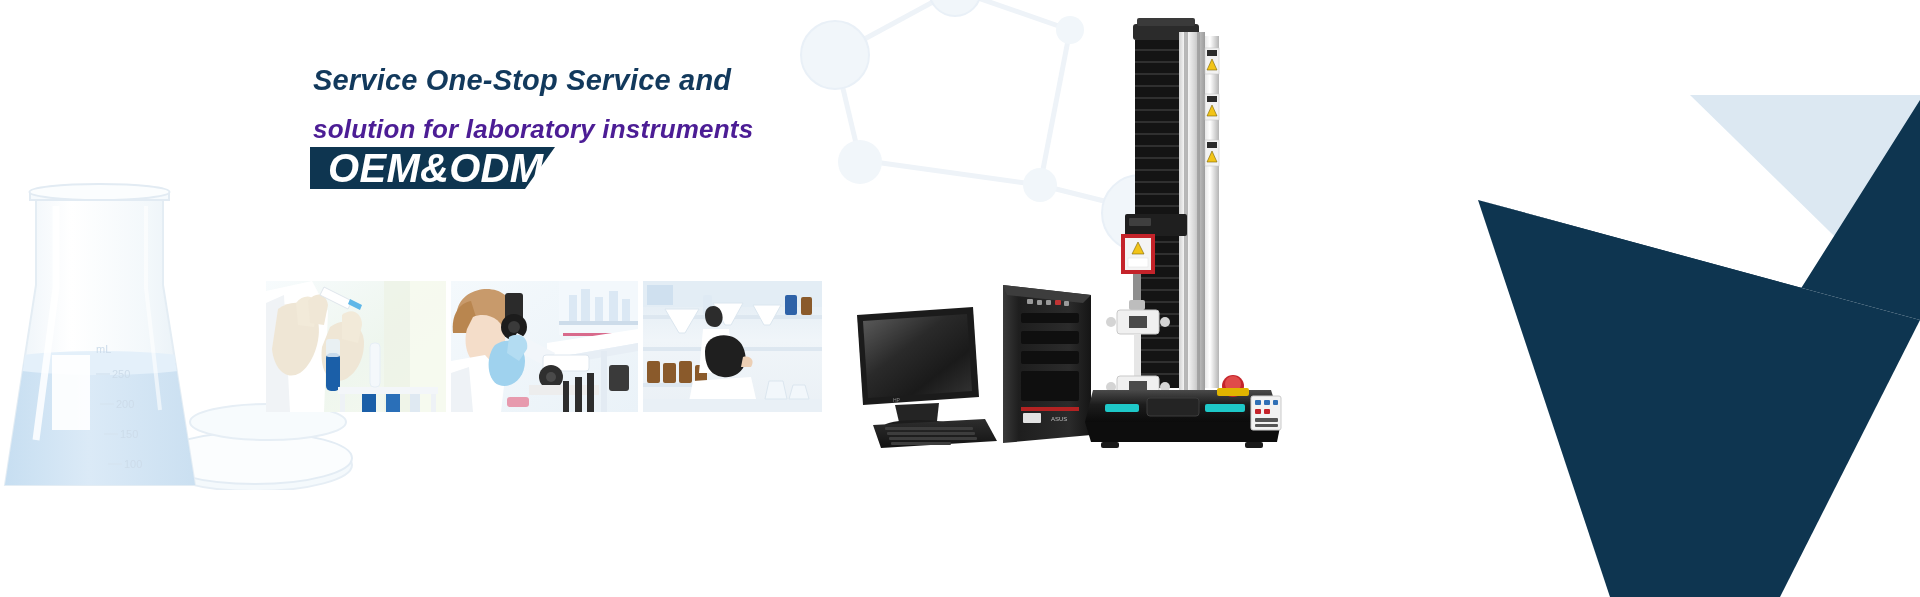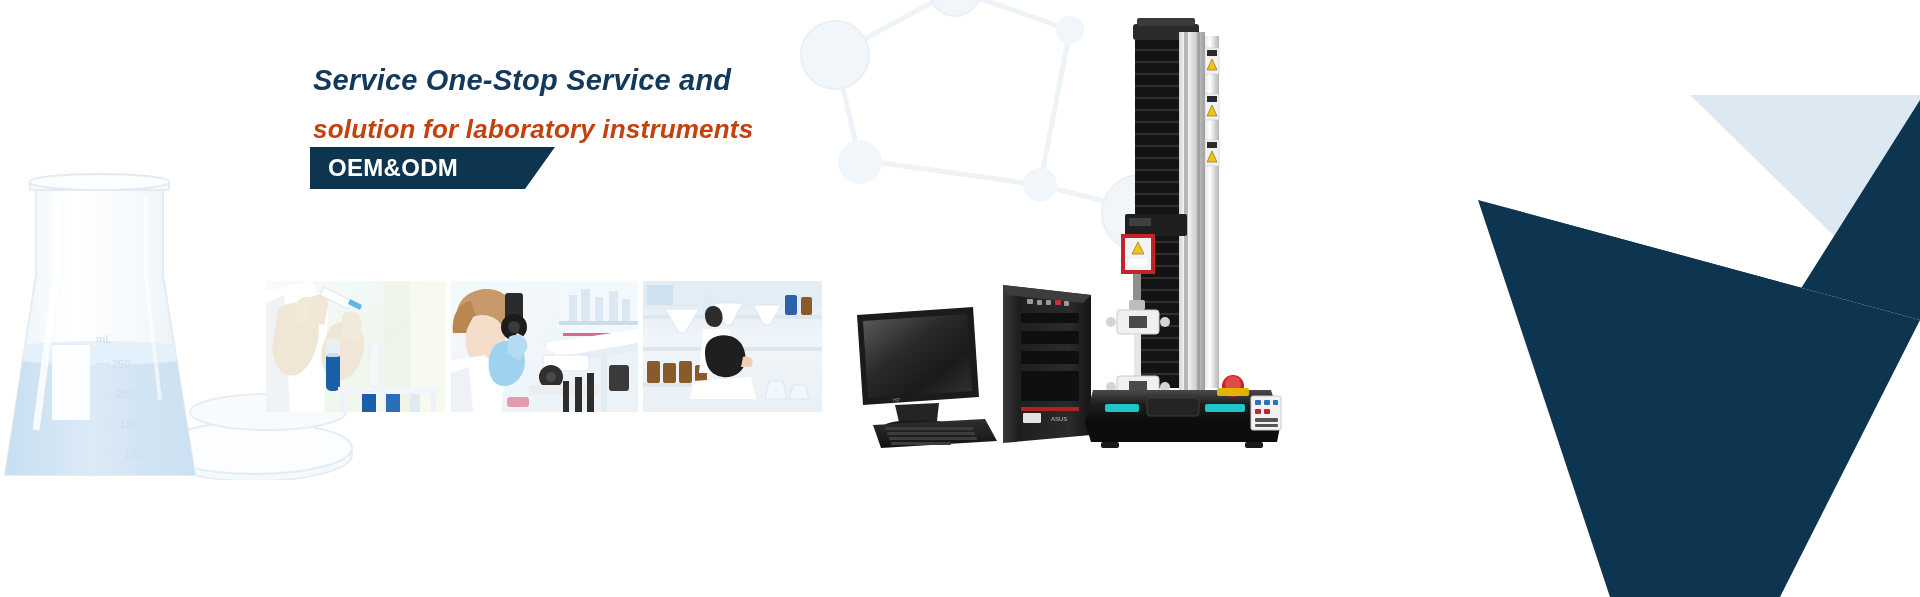--- a/index.html
+++ b/index.html
@@ -54,21 +54,21 @@
     font-style: italic;
     color: #12395c;
     letter-spacing: 0.2px;
     line-height: 46px;
     white-space: nowrap;
   }
   .headline-line2 {
     font-size: 26px;
     font-weight: bold;
     font-style: italic;
-    color: #c2410c;
+    color: #4c1d95;
     letter-spacing: 0.2px;
     line-height: 46px;
     margin-top: 3px;
     white-space: nowrap;
   }
 
   
   .ribbon {
     position: absolute;
     left: 310px;
@@ -79,32 +79,33 @@
   .ribbon-shape {
     position: absolute;
     inset: 0;
   }
   .ribbon-label {
     position: absolute;
     left: 18px;
     top: 0;
     height: 42px;
     line-height: 42px;
-    font-size: 24px;
+    font-size: 40px;
     font-weight: bold;
+    font-style: italic;
     color: #ffffff;
     letter-spacing: 0.3px;
     white-space: nowrap;
   }
 
   
   .flask-wrap {
     position: absolute;
     left: 0px;
-    top: 100px;
+    top: 110px;
     width: 400px;
     height: 380px;
   }
 
   
   .photo-strip {
     position: absolute;
     left: 266px;
     top: 281px;
     width: 556px;

